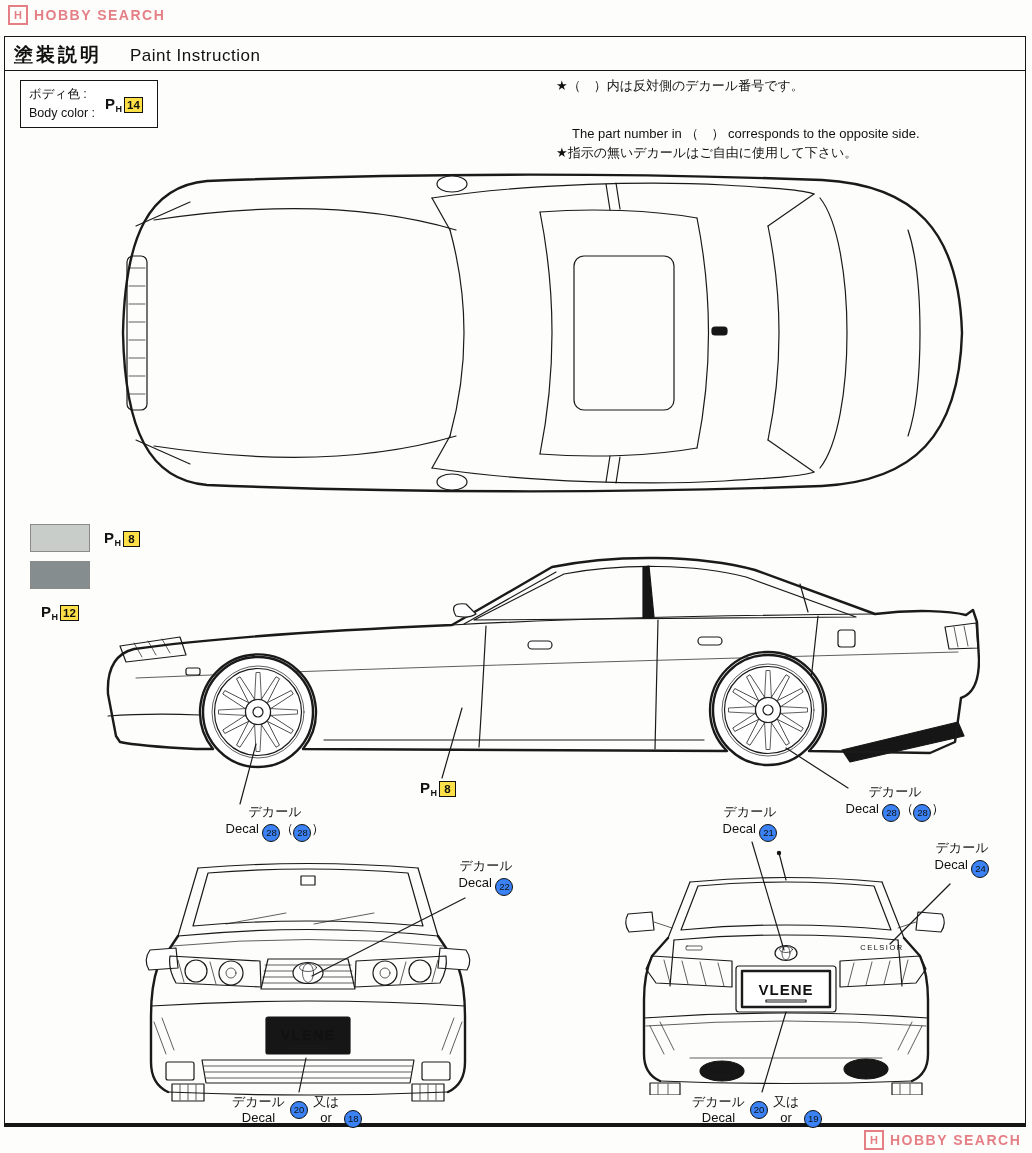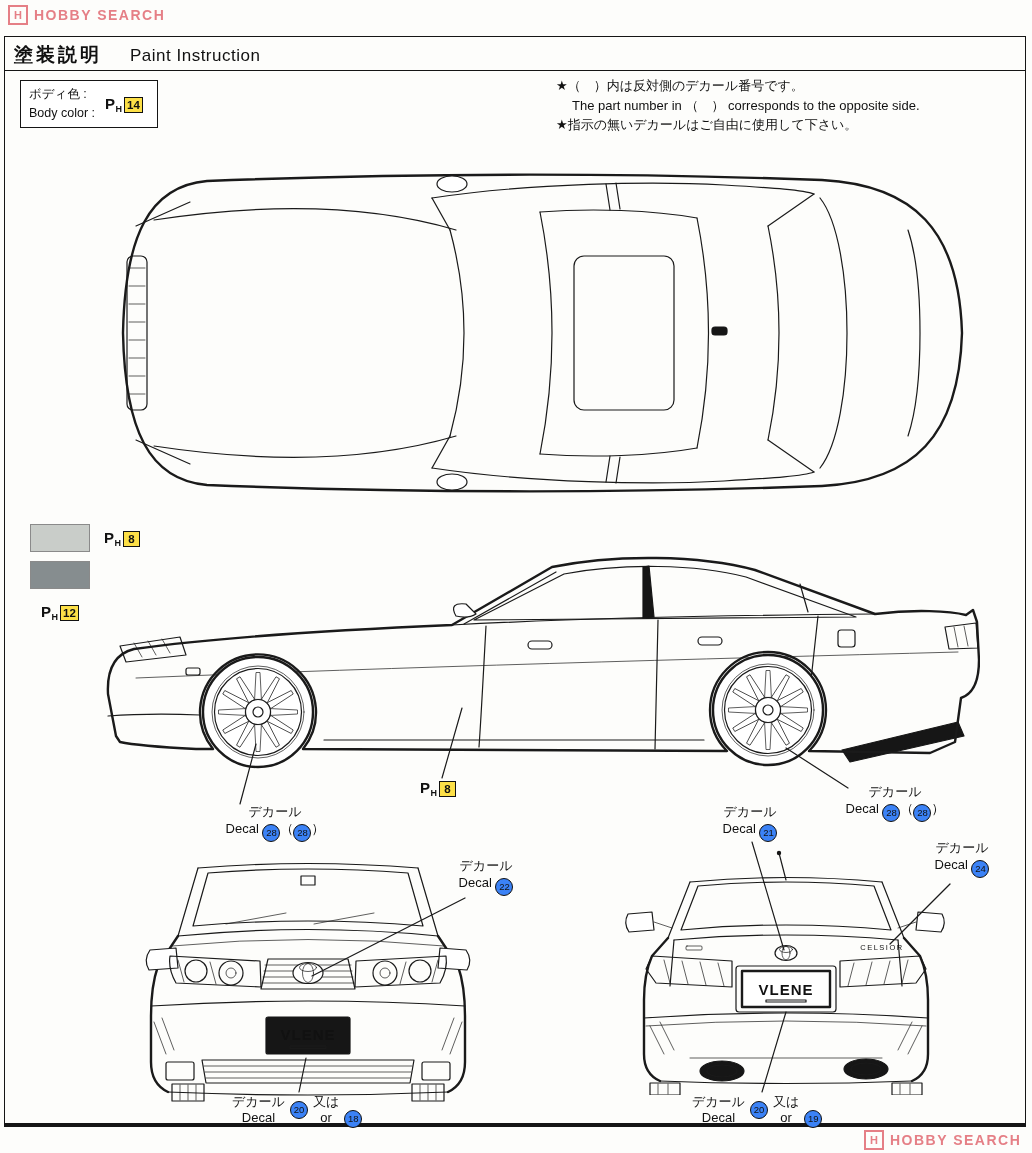--- a/index.html
+++ b/index.html
@@ -17,21 +17,21 @@
   .title-jp{font-size:19px;font-weight:bold;letter-spacing:3px;}
   .title-en{font-size:17px;margin-left:28px;letter-spacing:0.5px;}
   .title-rule{border-top:1.6px solid #151515;height:0;}
 
   
   .bodycolor{display:flex;align-items:center;gap:10px;border:1.6px solid #151515;padding:4px 14px 4px 8px;
              font-size:12.5px;line-height:1.5;background:#fff;}
 
   
   .notes{font-size:13px;line-height:1.5;}
-  .notes .en{padding-left:16px;}
+  .notes .en{padding-left:16px;margin-top:28px;}
 
   
   .ph{white-space:nowrap;}
   .ph-p{font-weight:bold;font-size:15px;}
   .ph-h{font-size:9px;font-weight:bold;position:relative;top:3px;margin-left:0.5px;}
   .ph-box{display:inline-block;min-width:11px;text-align:center;border:1.3px solid #111;font-size:11.5px;
           line-height:14px;padding:0 2px;margin-left:2px;font-weight:bold;background:#fde047;}
 
   
   .swatch-row{display:flex;align-items:center;gap:14px;}

